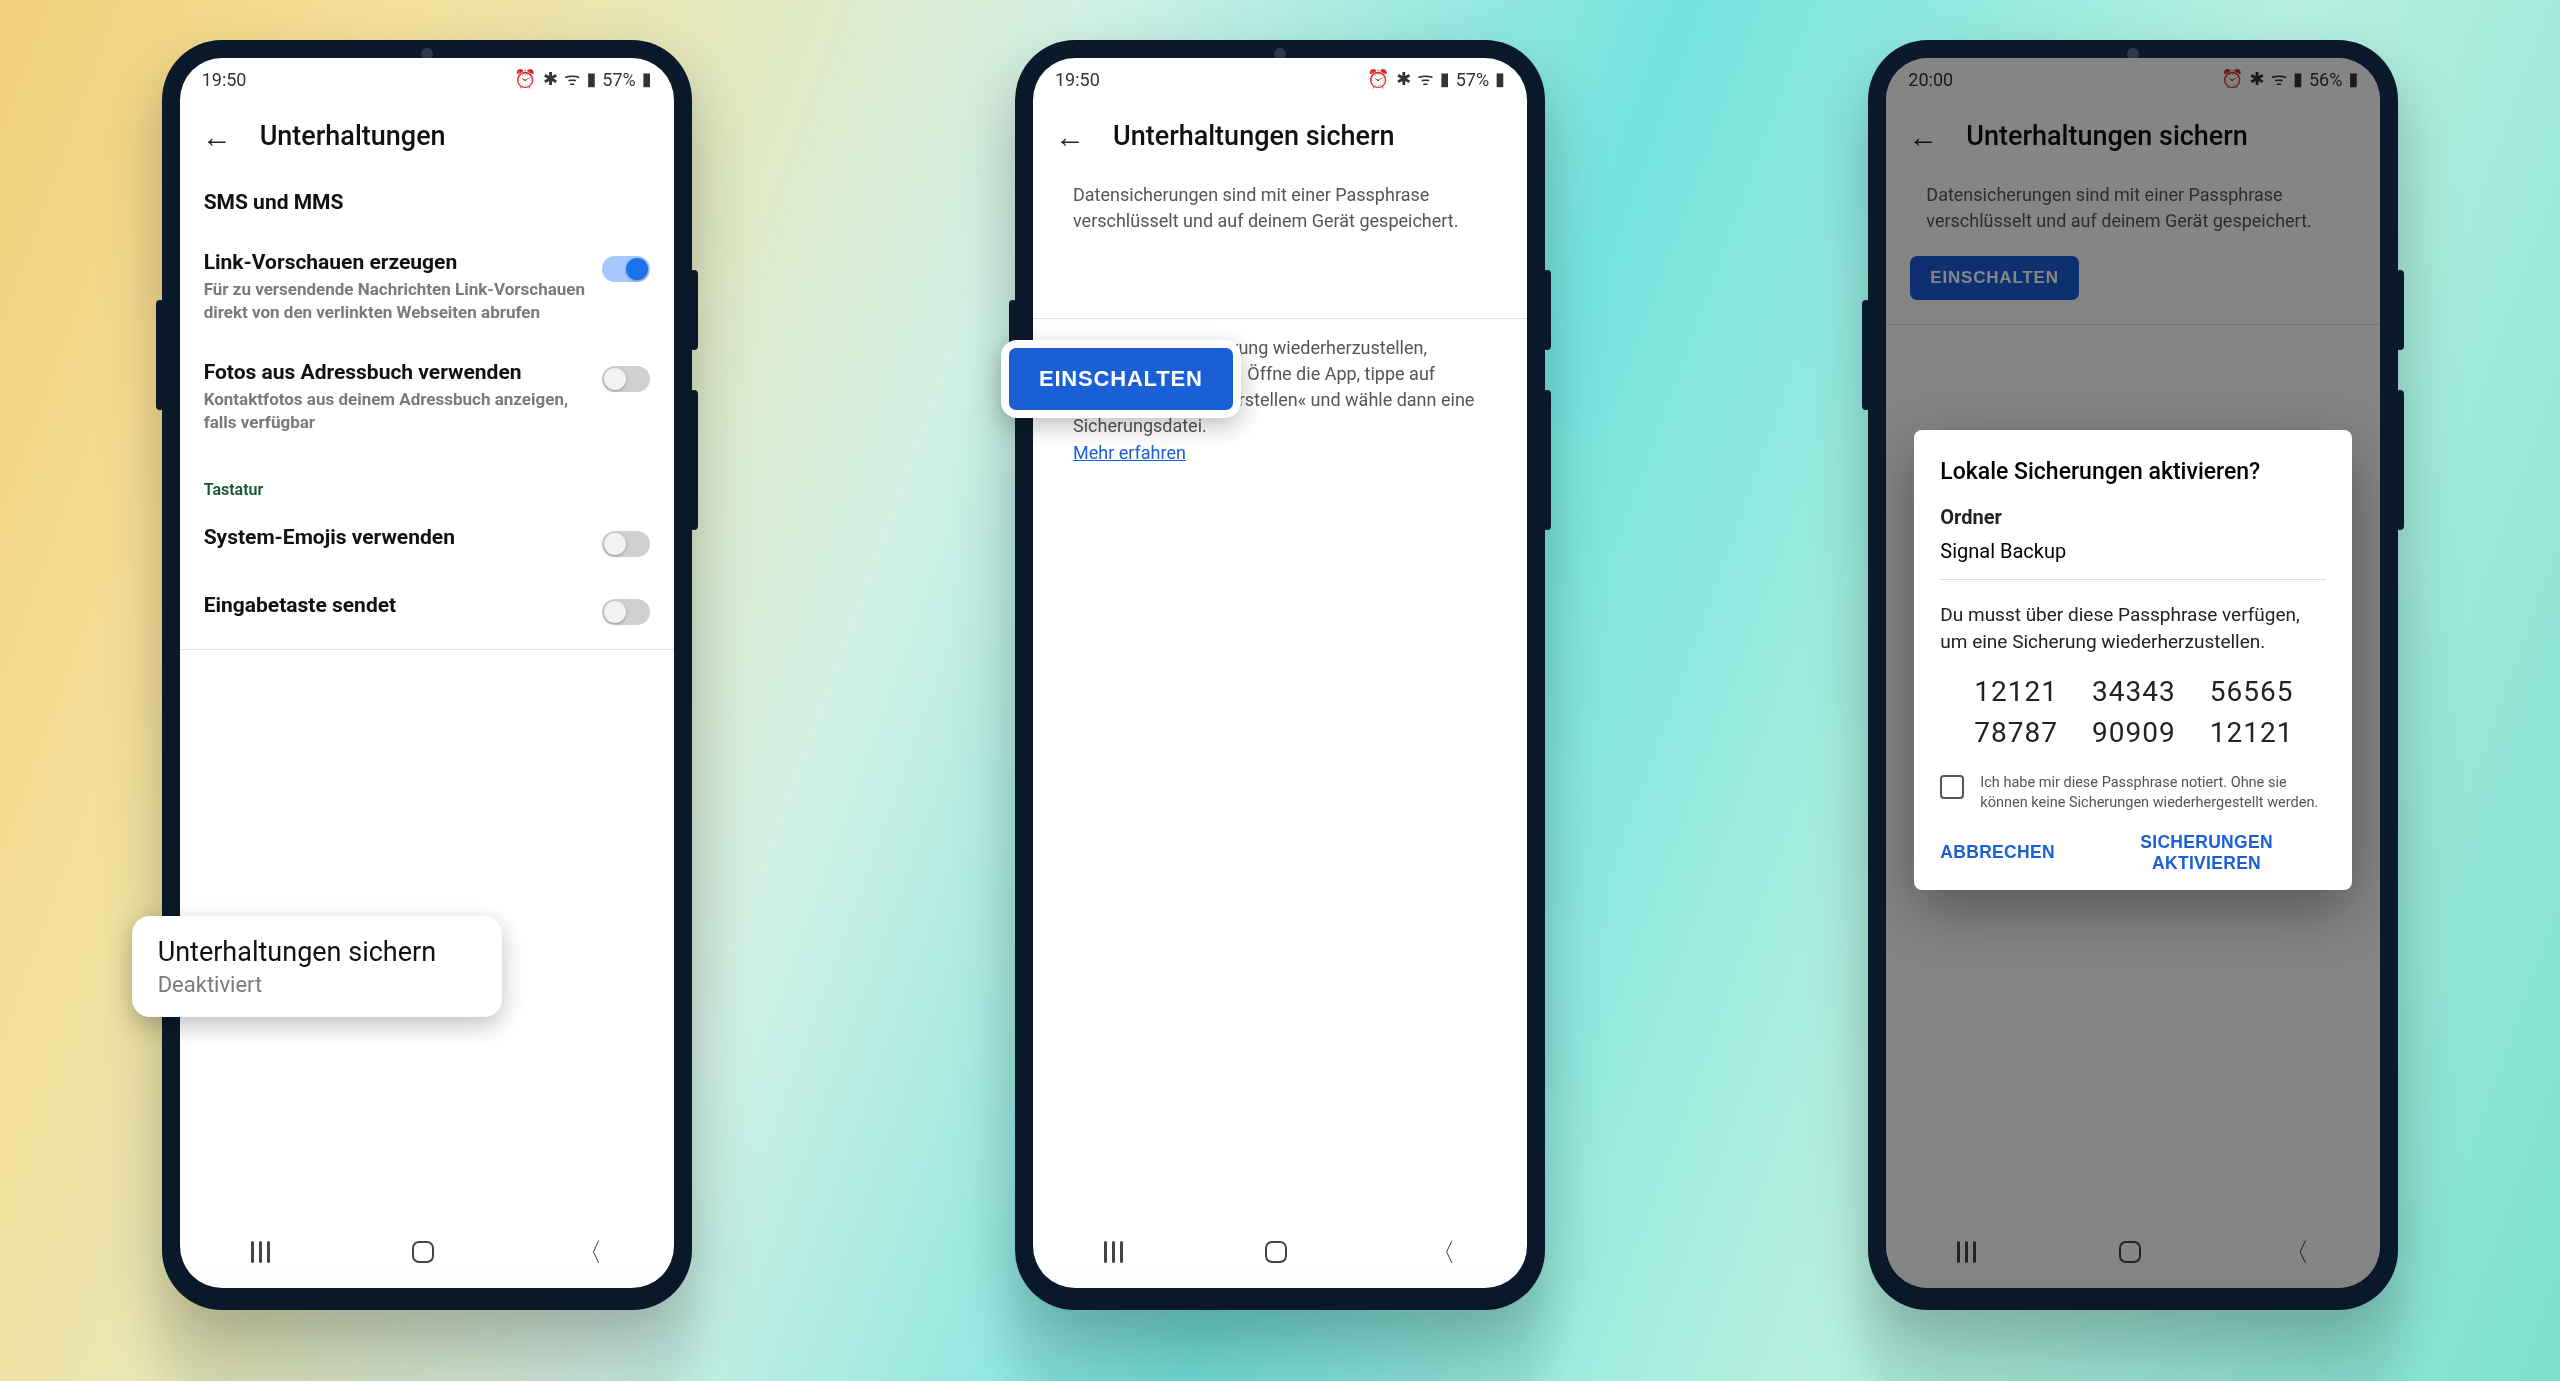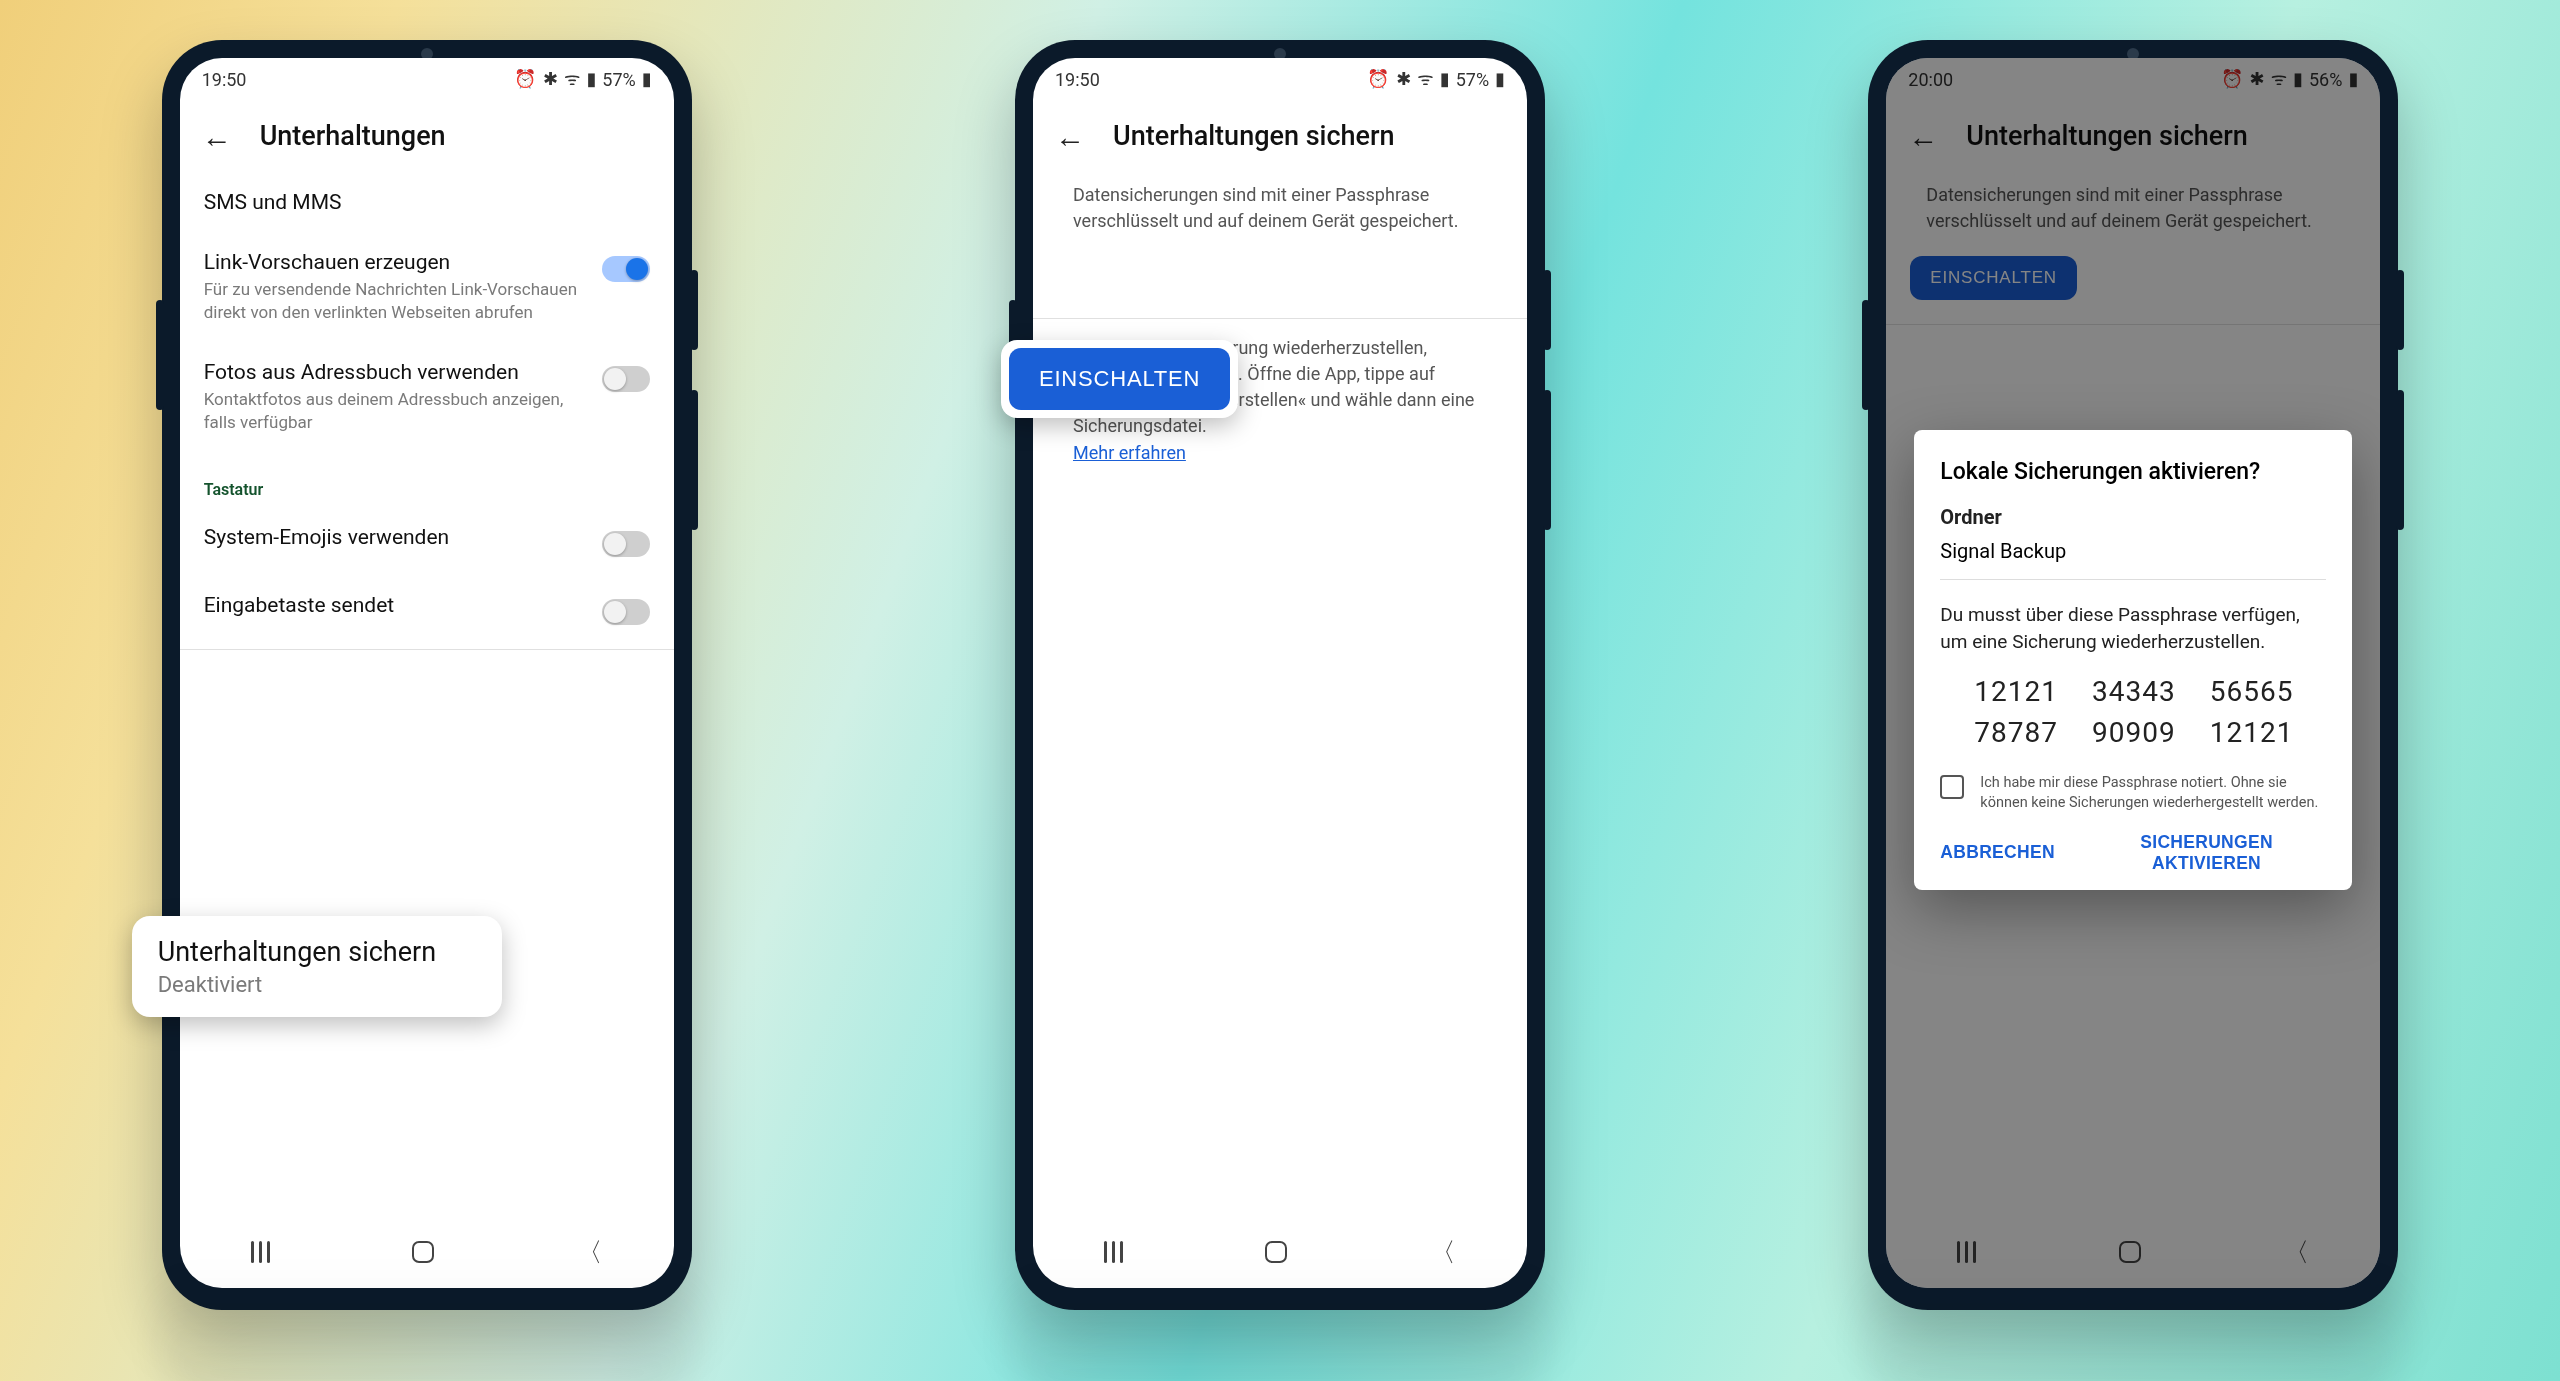--- a/index.html
+++ b/index.html
@@ -69,21 +69,21 @@
     height:72px;
     display:flex; align-items:center; gap:28px;
     padding:0 22px;
   }
   .back-arrow{ font-size:30px; color:#222; cursor:pointer;}
   .appbar h1{ font-size:27px; font-weight:500; color:#111;}
 
   .content{ flex:1; overflow:auto; }
   .content::-webkit-scrollbar{display:none;}
 
-  .row{ padding:18px 24px; display:flex; align-items:flex-start; justify-content:space-between; gap:16px; }
+  .row{ padding:18px 24px; display:flex; align-items:flex-start; justify-content:space-between; gap:16px;font-weight:bold; }
   .row .txt{flex:1;}
   .row .title{ font-size:21px; color:#111; }
   .row .sub{ font-size:17px; color:#7a7a7a; margin-top:4px; line-height:1.35;}
   .section-head{ padding:28px 24px 8px; font-size:16px; font-weight:600; color:#14532d;}
   .divider{ height:1px; background:#e0e0e0; margin:6px 0;}
 
   .toggle{ width:48px; height:26px; border-radius:20px; position:relative; flex-shrink:0; margin-top:6px;}
   .toggle::after{content:""; position:absolute; top:2px; width:22px; height:22px; border-radius:50%; background:#fff; box-shadow:0 1px 3px rgba(0,0,0,.3);}
   .toggle.off{ background:#cfcfcf;} .toggle.off::after{ left:2px; background:#f2f2f2;}
   .toggle.on{ background:#a6c8ff;} .toggle.on::after{ right:2px; background:#1a73e8;}
@@ -100,23 +100,23 @@
   .nav-sq{ width:22px;height:22px; border:2.5px solid #444; border-radius:7px;}
   .nav-recent{ display:flex; gap:5px;}
   .nav-recent span{width:3px;height:22px;background:#444;border-radius:2px;}
 
   
   .paragraph{ padding:10px 40px 18px; font-size:18px; color:#555; line-height:1.45;}
   .btn-primary{
     margin:6px 24px 22px;
     display:inline-block;
     background:#1a5fd6;
-    color:#fff; font-weight:400; letter-spacing:.8px;
+    color:#fff; font-weight:700; letter-spacing:.8px;
     font-size:22px;
-    padding:18px 30px; border-radius:12px;
+    padding:18px 30px; border-radius:7px;
     border:none; cursor:pointer;
   }
   .btn-primary.small{ font-size:17px; padding:12px 20px; margin:4px 24px 18px;}
   .link{ color:#1a5fd6; text-decoration:underline; }
 
   
   .dialog{
     position:absolute; left:28px; right:28px; top:372px;
     background:#fff; border-radius:8px; z-index:10;
     padding:28px 26px 16px;

